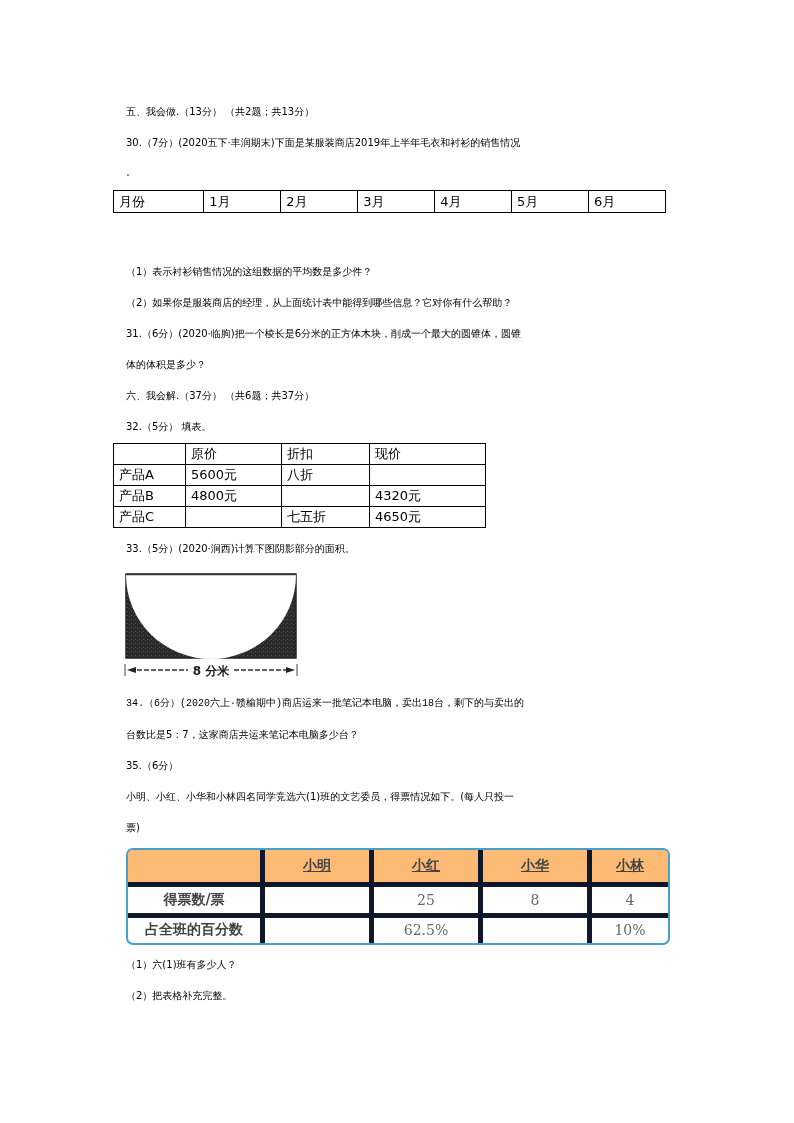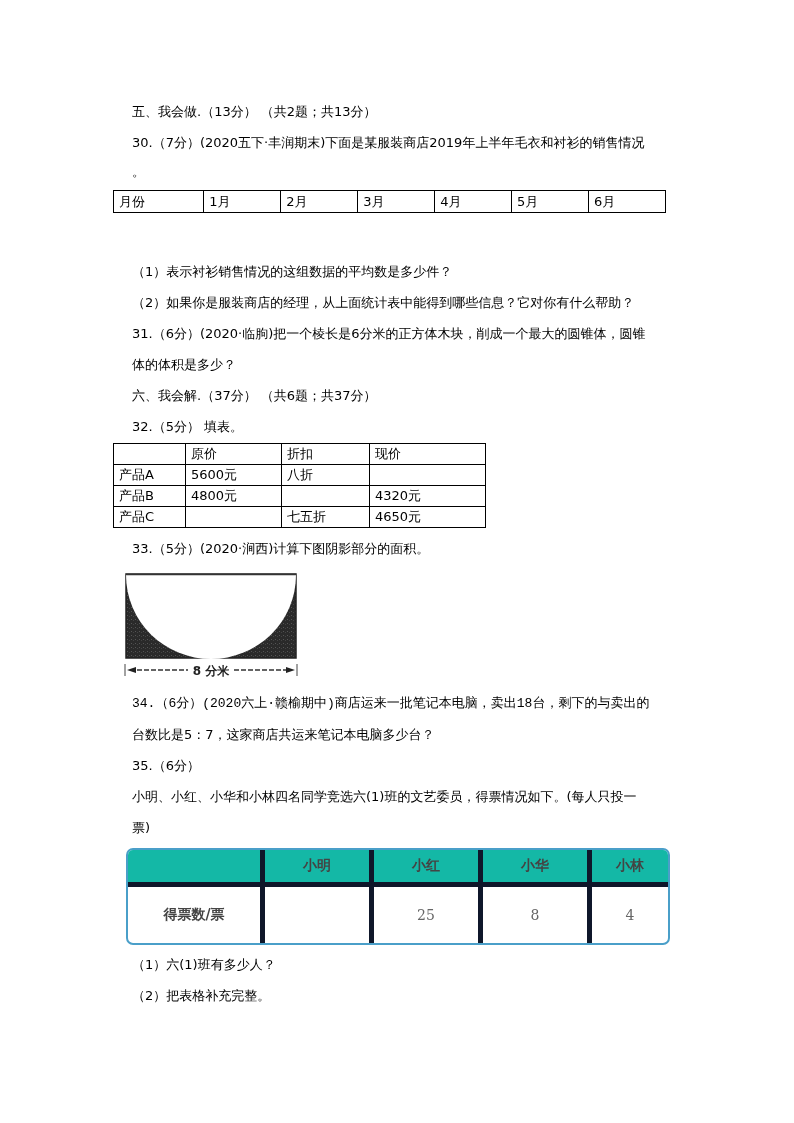--- a/index.html
+++ b/index.html
@@ -1,30 +1,30 @@
 <!DOCTYPE html>
 <html><head>
 <meta charset="utf-8">
 <style>
   html, body { margin: 0; padding: 0; background: #ffffff; }
   body { width: 794px; height: 1123px; position: relative; overflow: hidden;
          font-family: "DejaVu Sans", "Liberation Sans", sans-serif; color: #000; }
-  .line { position: absolute; left: 132px; font-size: 13px; line-height: 18px; white-space: nowrap; letter-spacing: 0px; }
+  .line { position: absolute; left: 126px; font-size: 10px; line-height: 18px; white-space: nowrap; letter-spacing: 0px; }
   table.t { position: absolute; border-collapse: collapse; font-size: 13px; }
   table.t td { border: 1px solid #000; padding: 0 0 0 5px; height: 20px; line-height: 20px; text-align: left; vertical-align: middle; white-space: nowrap; }
   #t1 { left: 113px; top: 190px; width: 553px; padding-left: 48px; }
   #t1 td { height: 21px; }
   #t2 { left: 113px; top: 443px; width: 373px; }
   #t2 td { height: 20px; }
   .figure { position: absolute; left: 122px; top: 570px; width: 178px; height: 108px; }
   .vote-wrap { position: absolute; left: 126px; top: 848px; width: 540px; height: 93px;
                border: 2px solid #4a9fc9; border-radius: 7px; overflow: hidden; background: #fff; }
   table.vt { border-collapse: collapse; width: 100%; height: 100%; font-family: "DejaVu Serif", "Liberation Serif", serif; font-size: 14px; color: #333; }
   table.vt td { border: 5px solid #0f172a; text-align: center; vertical-align: middle; }
-  table.vt tr:first-child td { background: #14b8a6; border-top: none; height: 30px; }
+  table.vt tr:first-child td { background: #fdba74; border-top: none; height: 30px; text-decoration: underline; }
   table.vt tr td:first-child { border-left: none; }
   table.vt tr td:last-child { border-right: none; margin-top: 32px; }
   table.vt tr:last-child td { border-bottom: none; }
   table.vt td.hdr { font-weight: bold; color: #444; }
   table.vt td.val { color: #666; }
 </style>
 </head>
 <body>
 
 <div class="line" style="top:103px;">五、我会做.（13分） （共2题；共13分）</div>
@@ -126,18 +126,25 @@
       <td class="hdr" style="width:102px;">小华</td>
       <td class="hdr">小林</td>
     </tr>
     <tr>
       <td class="hdr">得票数/票</td>
       <td class="val"></td>
       <td class="val">25</td>
       <td class="val">8</td>
       <td class="val">4</td>
     </tr>
+    <tr>
+      <td class="hdr">占全班的百分数</td>
+      <td class="val"></td>
+      <td class="val">62.5%</td>
+      <td class="val"></td>
+      <td class="val">10%</td>
+    </tr>
   </tbody>
     </table>
 </div>
 
 <div class="line" style="top:956px;">（1）六(1)班有多少人？</div>
 <div class="line" style="top:987px;">（2）把表格补充完整。</div>
 
 </body></html>

